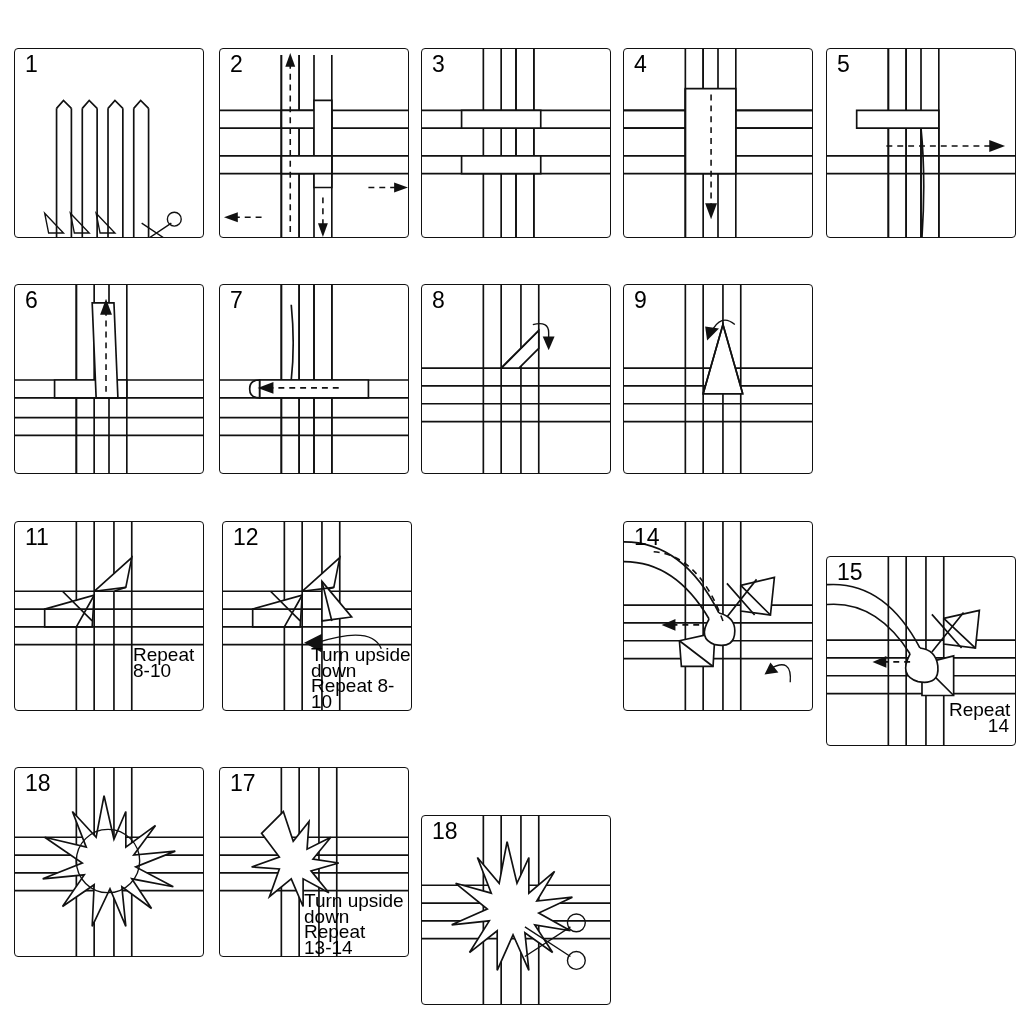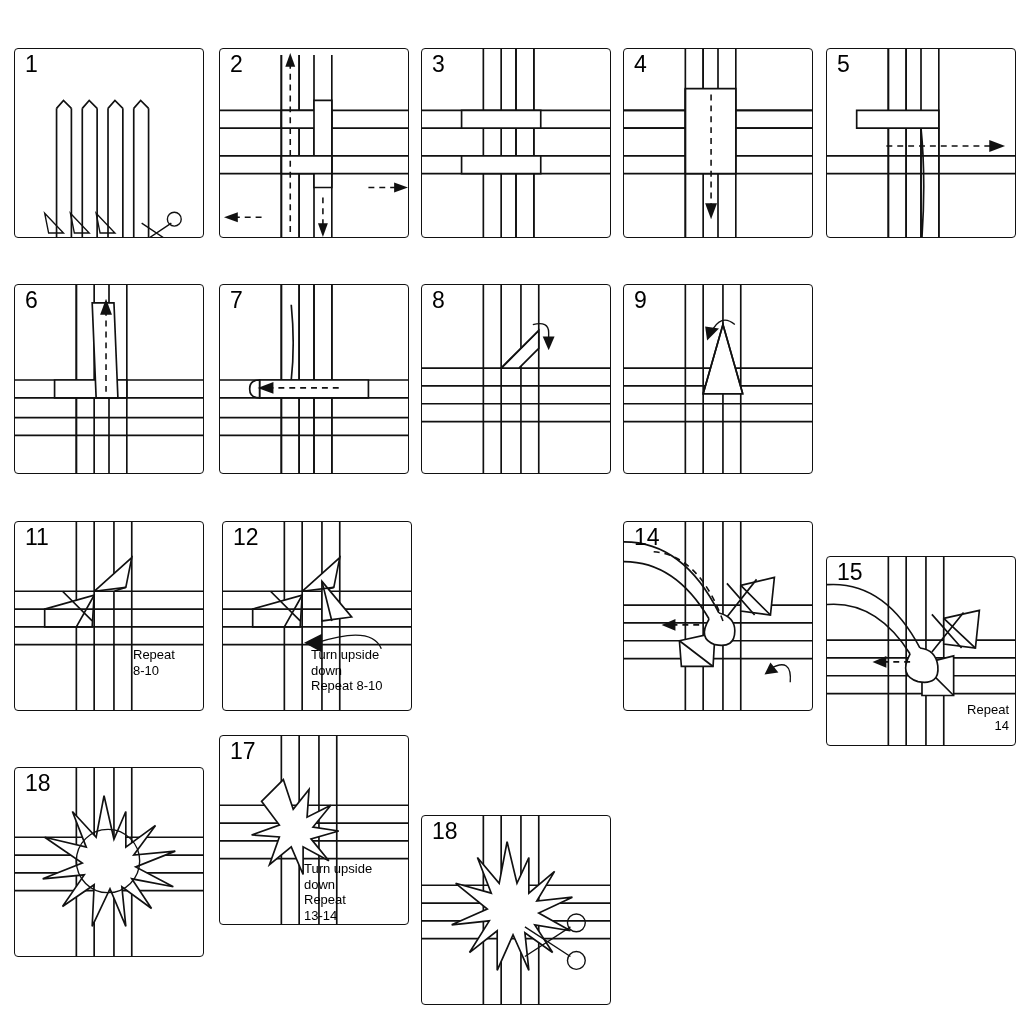--- a/index.html
+++ b/index.html
@@ -42,21 +42,21 @@
     left: 10px;
     top: 4px;
     font-size: 23px;
     line-height: 1;
     font-family: "Liberation Sans", sans-serif;
     letter-spacing: 0px;
     z-index: 5;
   }
   .note {
     position: absolute;
-    font-size: 13px;
+    font-size: 19px;
     line-height: 15.5px;
     white-space: pre-line;
     z-index: 5;
   }
   .note.n11 { left: 118px; top: 125px; }
   .note.n12 { left: 88px;  top: 125px; }
   .note.n15 { left: 122px; top: 145px; text-align: right; width: 60px;}
   .note.n17 { left: 84px;  top: 125px; }
   
   .ln { stroke: #111; stroke-width: 1.7; fill: none; stroke-linecap: butt; }
@@ -350,21 +350,21 @@
       <path class="ln" d="M0 70 L190 70 M0 88 L190 88"></path>
       <path class="ln" d="M0 106 L190 106 M0 124 L190 124"></path>
       <g>
         <path class="wht" d="M90 28 L100 72 L112 44 L112 80 L142 58 L120 88 L162 84 L122 100 L160 120 L118 112 L138 142 L108 120 L112 160 L96 122 L78 160 L80 118 L48 140 L70 108 L28 112 L68 96 L30 70 L72 80 L58 44 L82 70 Z"></path>
         <circle class="thin" cx="94" cy="94" r="32" fill="none"></circle>
       </g>
     </svg>
     <div class="step-num">18</div>
   </div>
 
-  <div class="panel" style="left:219px; top:735px;">
+  <div class="panel" style="left:219px; top:767px;">
     <svg viewBox="0 0 190 190">
       <path class="ln" d="M62 0 L62 190 M80 0 L80 190"></path>
       <path class="ln" d="M100 0 L100 190 M118 0 L118 190"></path>
       <path class="ln" d="M0 70 L190 70 M0 88 L190 88"></path>
       <path class="ln" d="M0 106 L190 106 M0 124 L190 124"></path>
       <g>
         <path class="wht" d="M64 44 L74 74 L90 54 L88 82 L112 70 L94 92 L120 96 L92 104 L110 126 L84 112 L84 140 L72 112 L50 130 L60 102 L32 100 L60 90 L42 66 Z"></path>
       </g>
     </svg>
     <div class="step-num">17</div>

